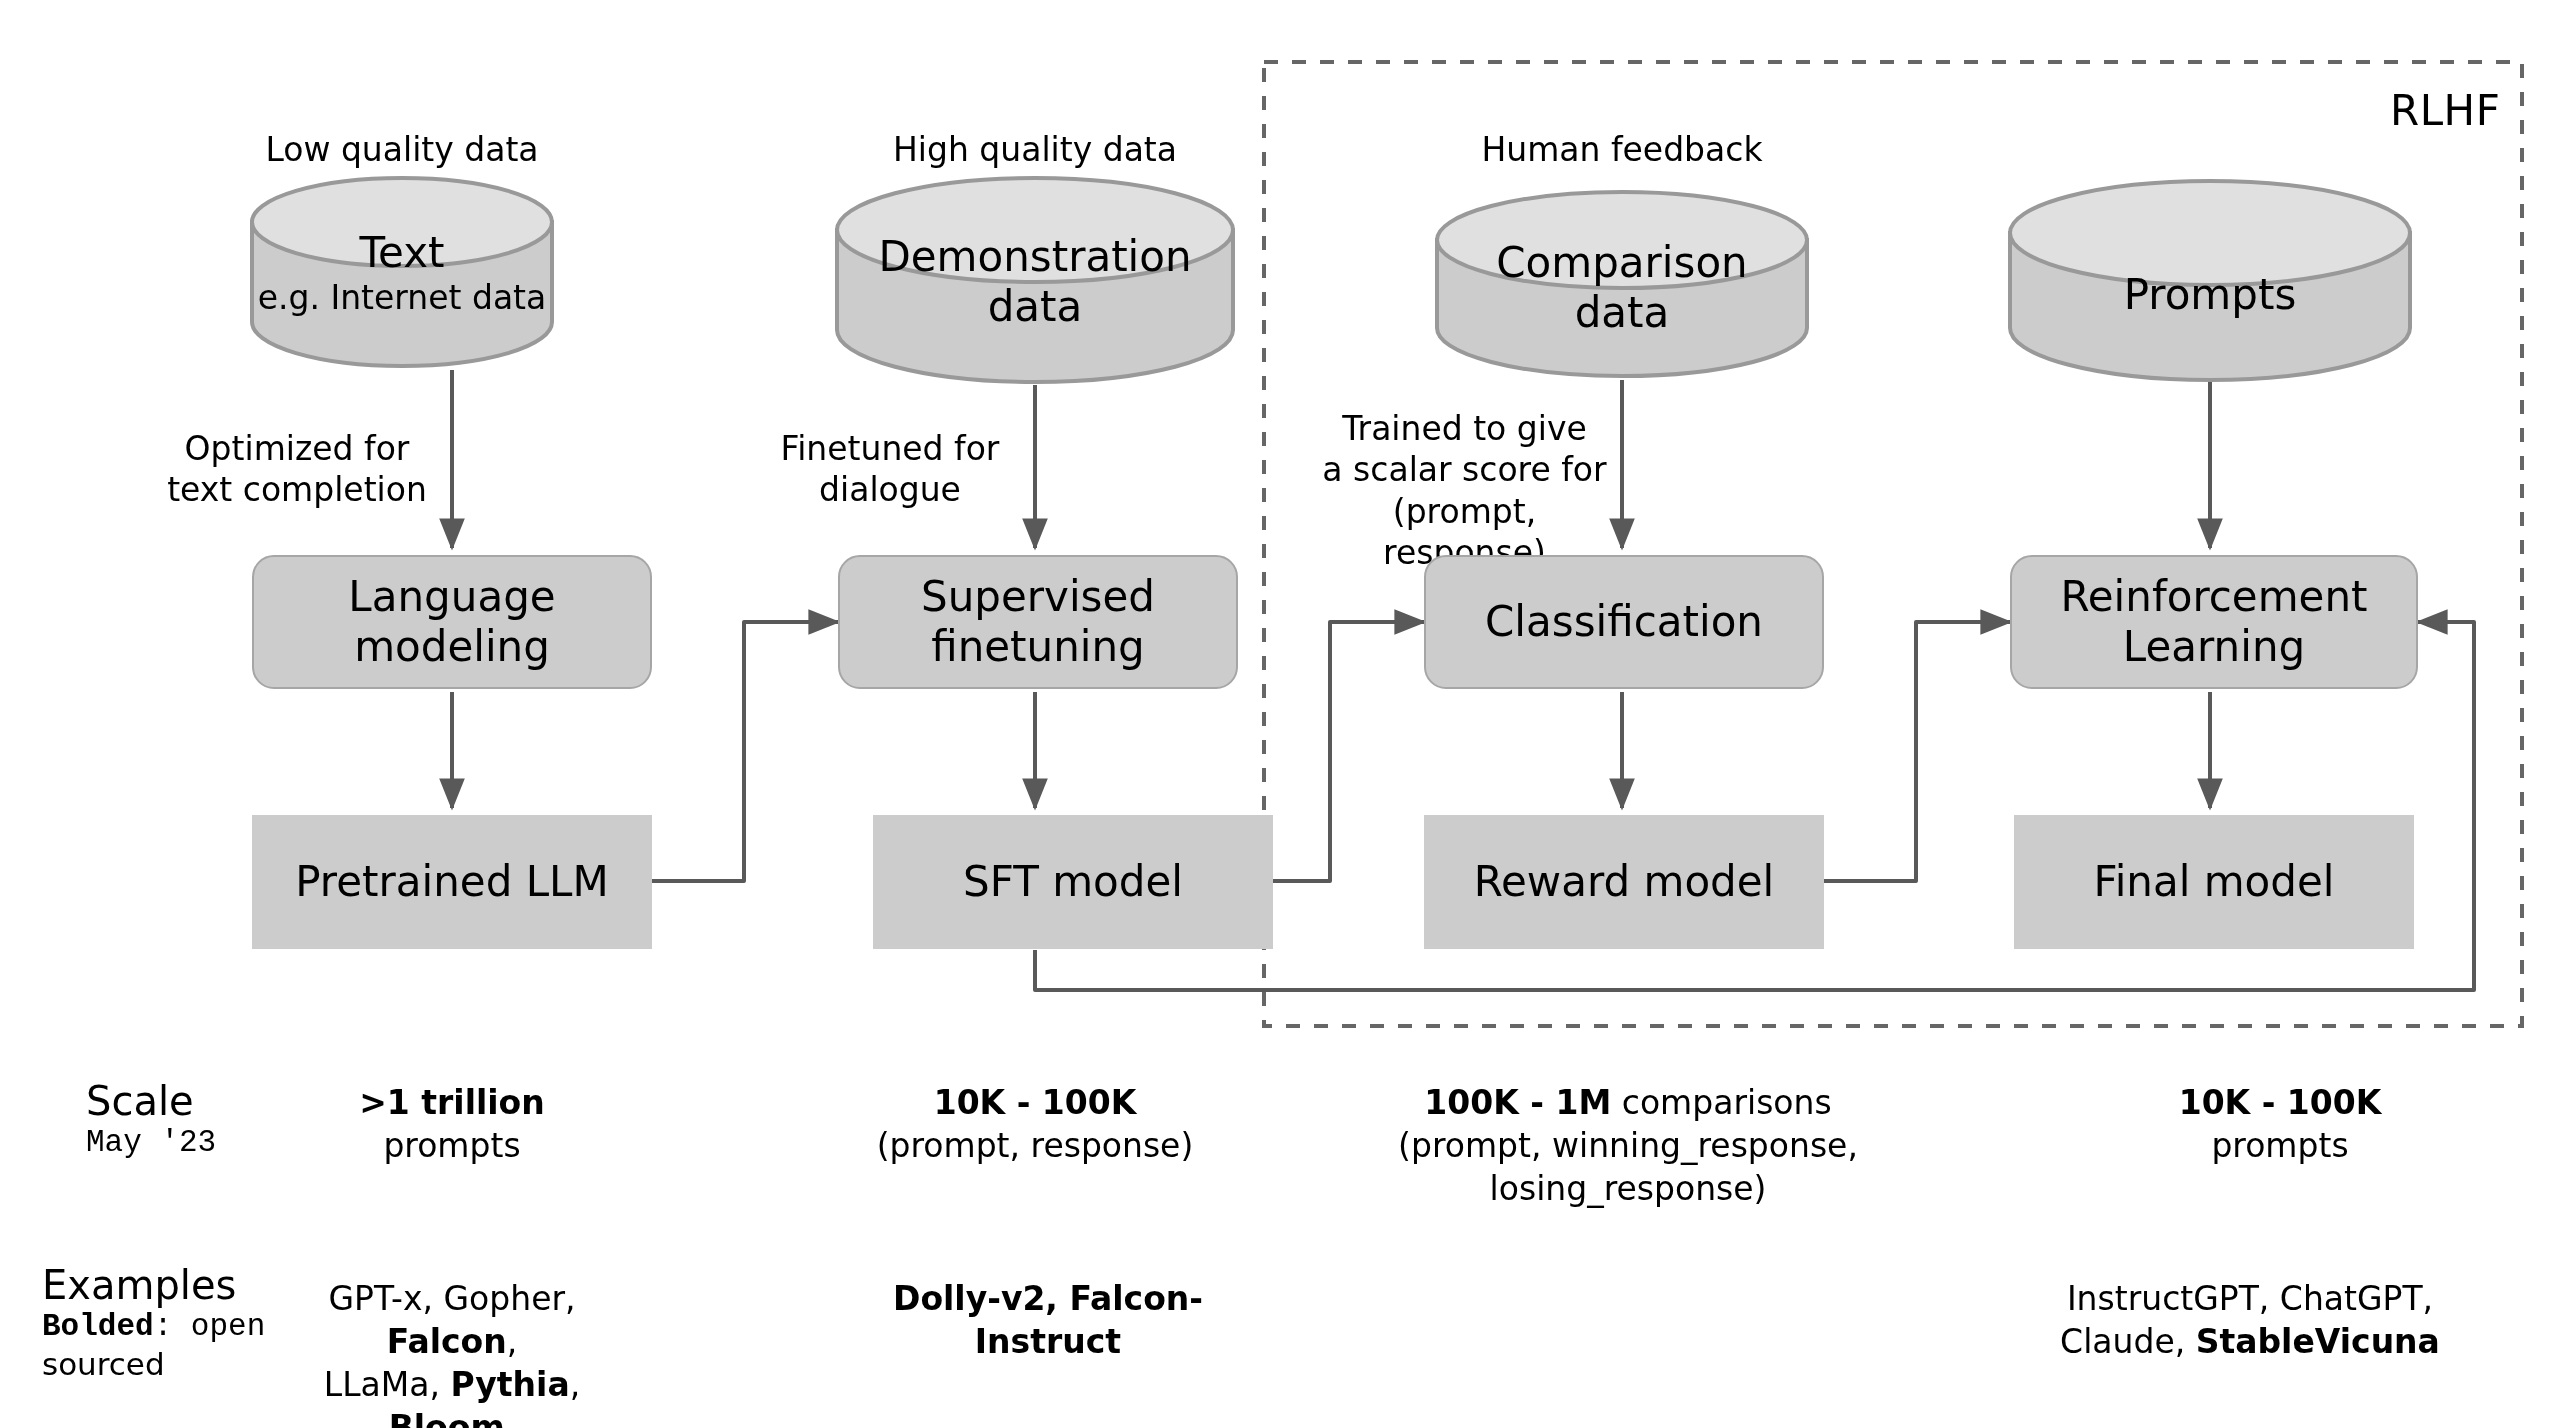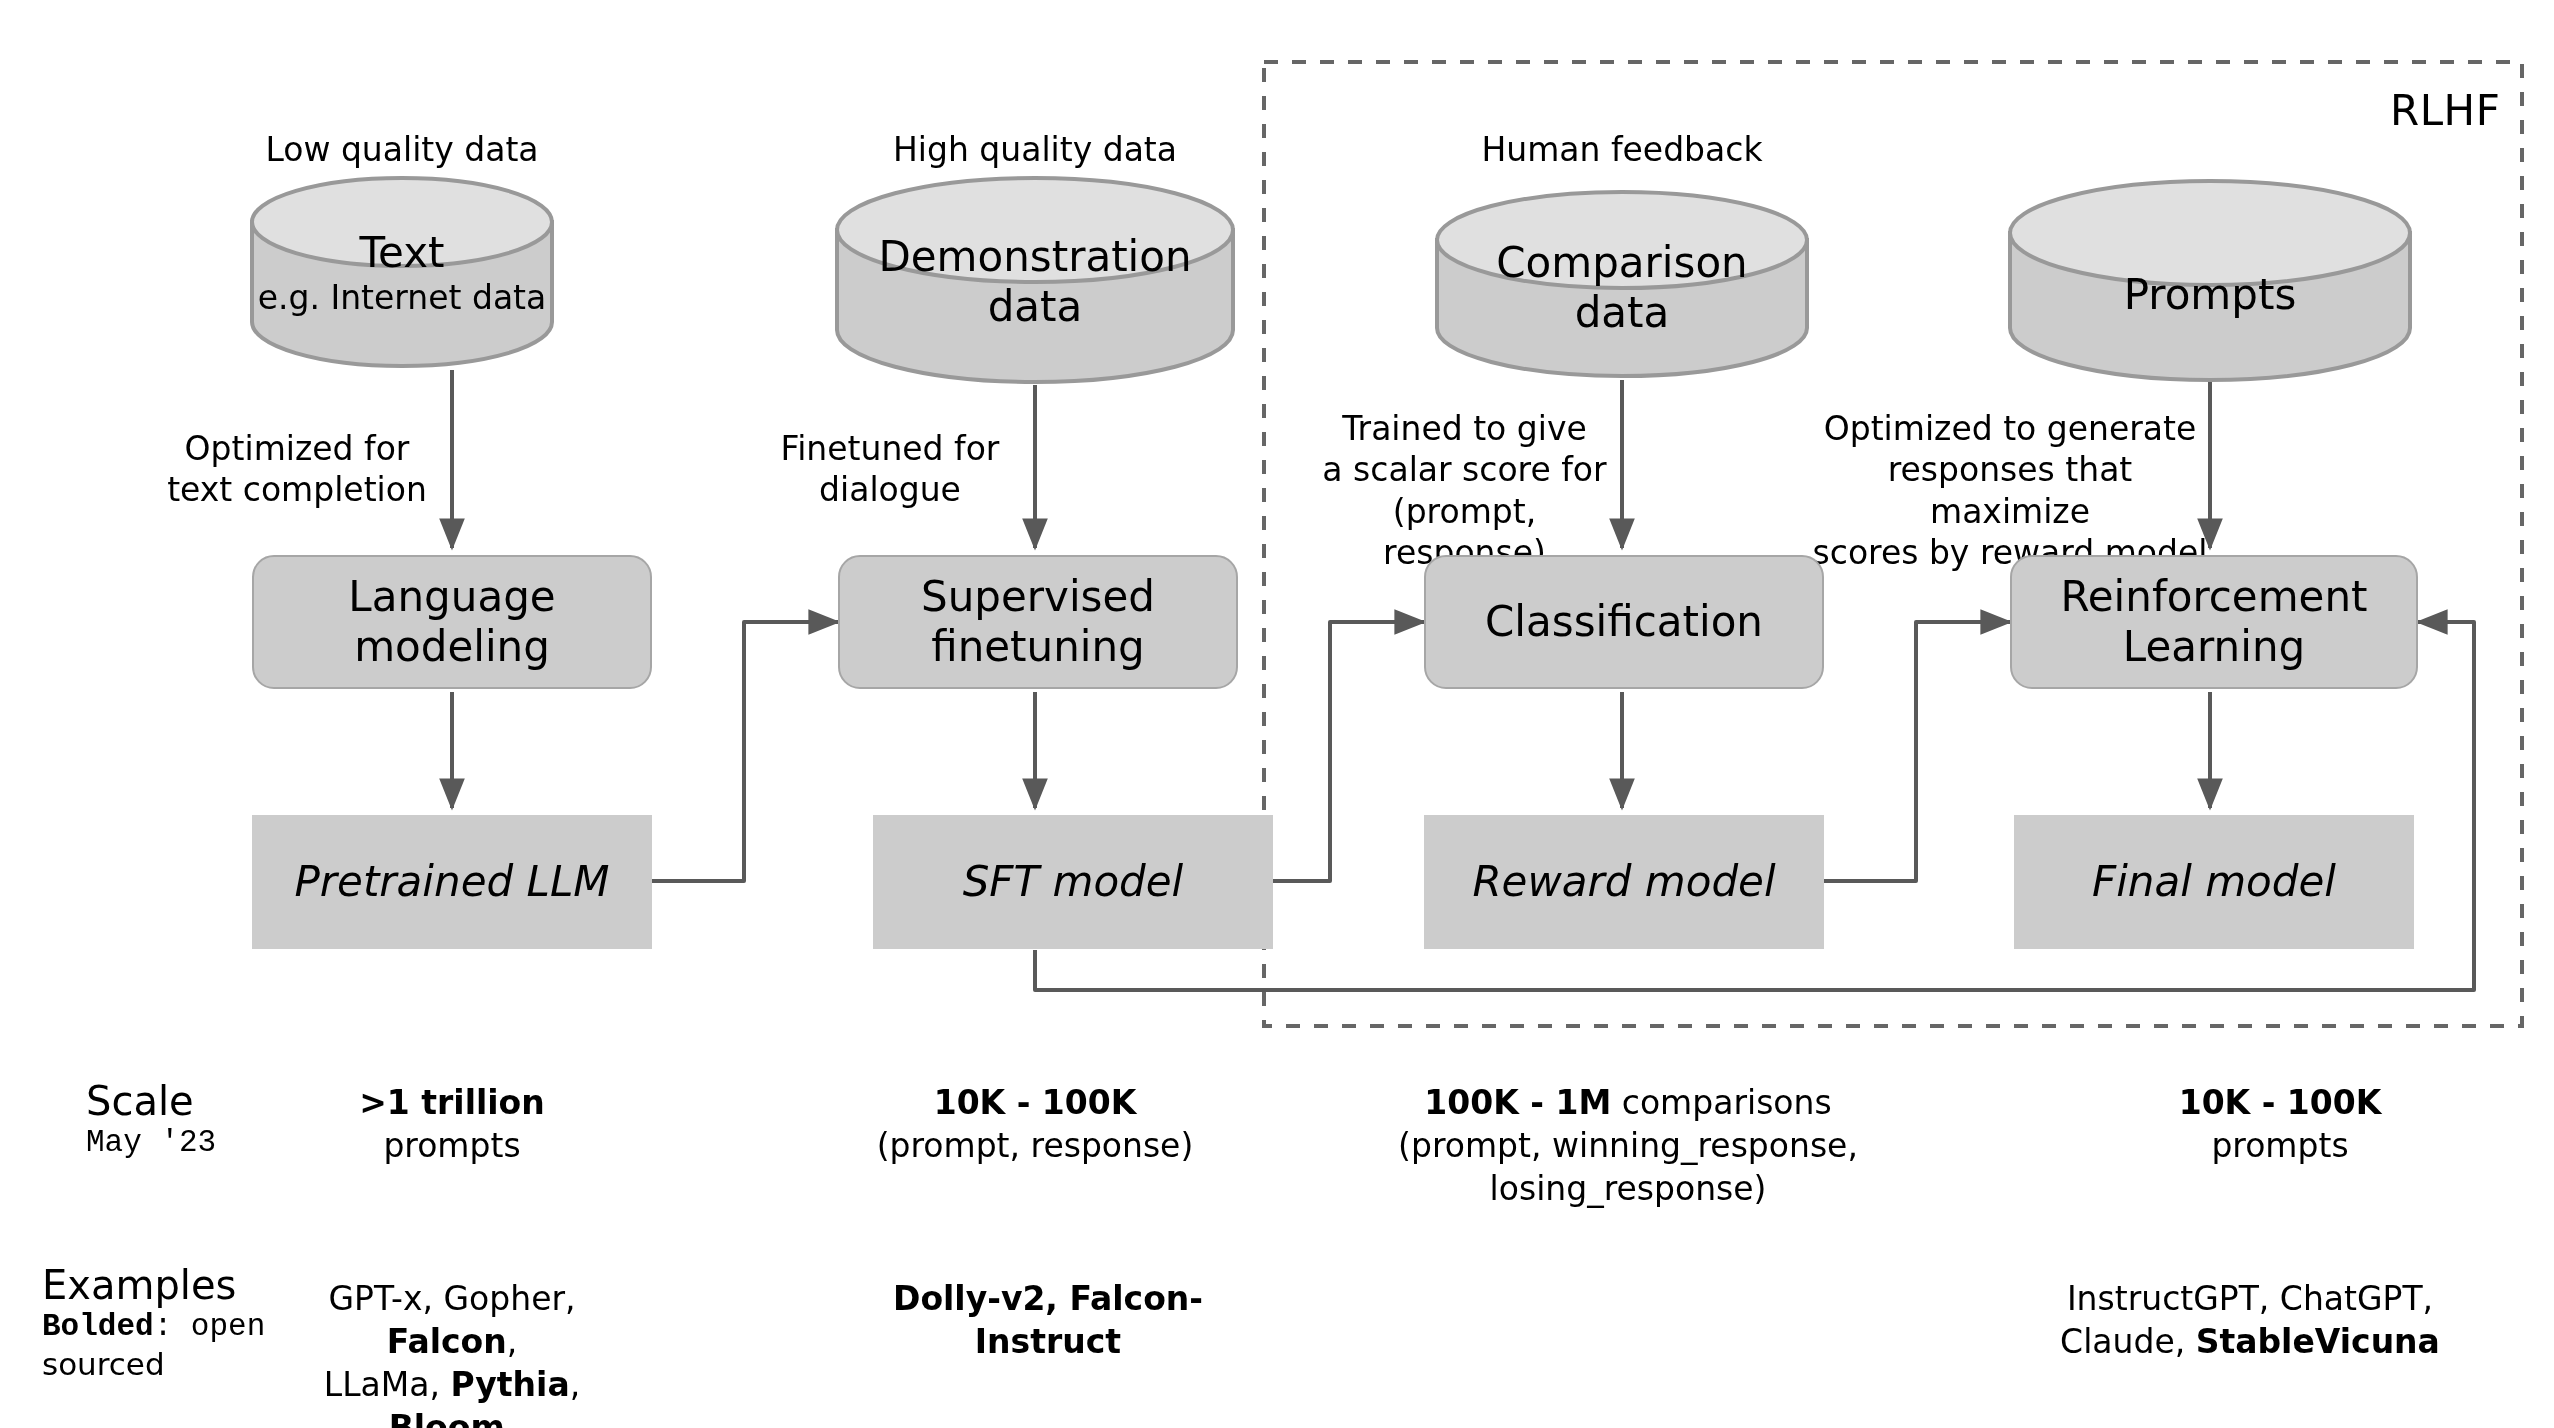--- a/index.html
+++ b/index.html
@@ -40,21 +40,20 @@
   .rounded-node {
     background: #cccccc;
     border: 2px solid #a6a6a6;
     border-radius: 22px;
     font-size: 42px;
   }
   .flat-node {
     background: #cccccc;
     border: none;
     font-size: 42px;
-    font-style: italic;
   }
   .cyl-label {
     position: absolute;
     text-align: center;
     font-size: 33px;
     line-height: 1.2;
   }
   .cyl-text {
     position: absolute;
     text-align: center;
@@ -179,23 +178,20 @@
   <div class="edge-label" style="left:152px; top:428px; width:290px; white-space:pre-line;">Optimized for
 text completion</div>
 
   <div class="edge-label" style="left:745px; top:428px; width:290px; white-space:pre-line;">Finetuned for
 dialogue</div>
 
   <div class="edge-label" style="left:1307px; top:408px; width:315px; white-space:pre-line;">Trained to give
 a scalar score for
 (prompt, response)</div>
 
-  <div class="edge-label" style="left:1810px; top:408px; width:400px; white-space:pre-line;">Optimized to generate
-responses that maximize
-scores by reward model</div>
 
   <div class="node rounded-node" style="left:252px; top:555px; width:400px; height:134px; white-space:pre-line;">Language
 modeling</div>
 
   <div class="node rounded-node" style="left:838px; top:555px; width:400px; height:134px; white-space:pre-line;">Supervised
 finetuning</div>
 
   <div class="node rounded-node" style="left:1424px; top:555px; width:400px; height:134px; white-space:pre-line;">Classification</div>
 
   <div class="node rounded-node" style="left:2010px; top:555px; width:408px; height:134px; white-space:pre-line;">Reinforcement

